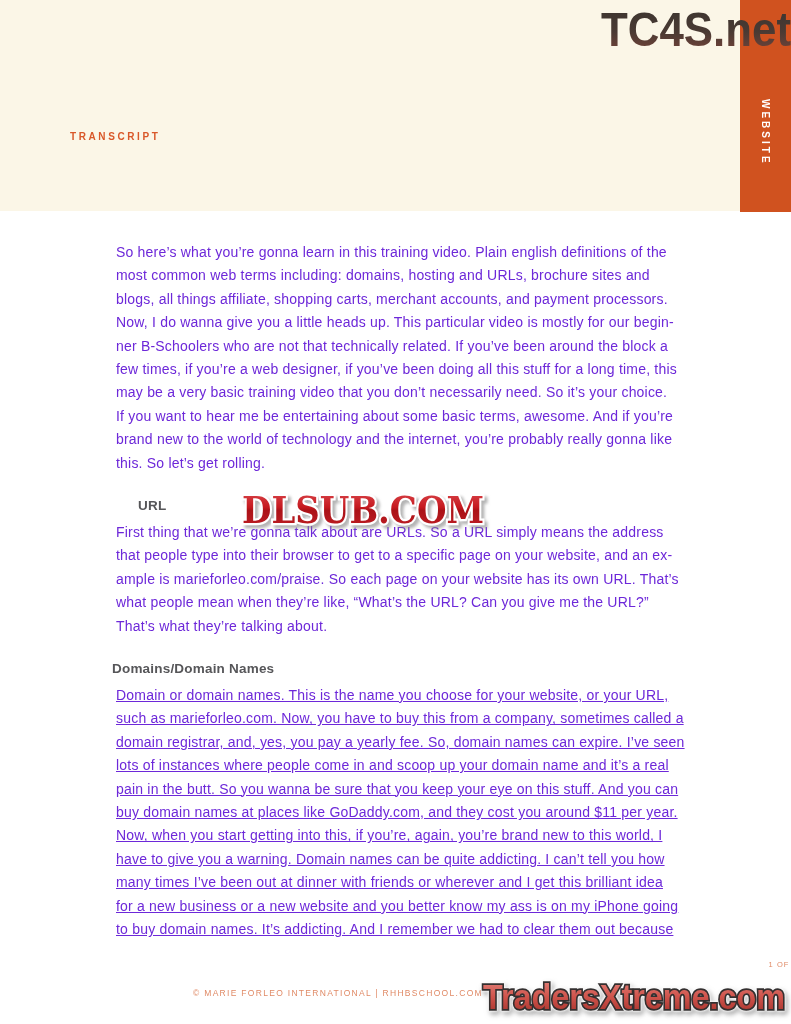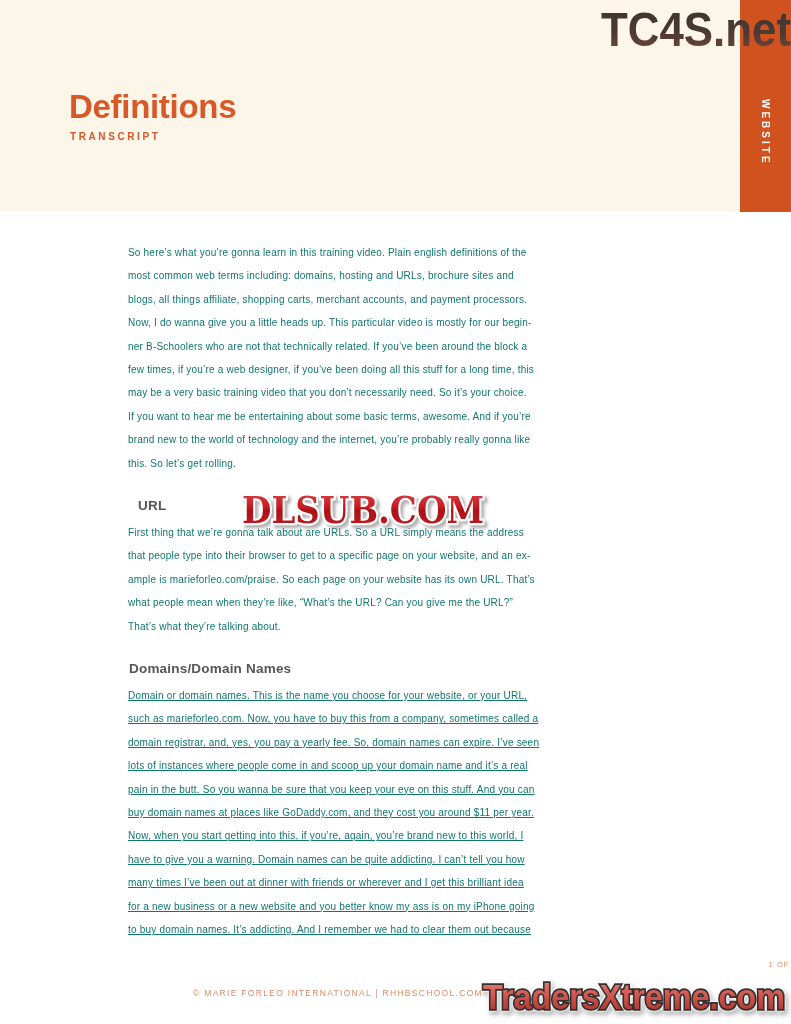--- a/index.html
+++ b/index.html
@@ -13,28 +13,28 @@
   .page-subtitle{position:absolute;left:70px;top:131px;font-size:10px;font-weight:bold;
                  color:#d9582a;letter-spacing:2.6px;}
 
   
   .side-tab{position:absolute;top:0;right:0;width:51px;height:212px;background:#d0521f;}
   .side-tab-label{position:absolute;top:99px;left:50%;transform:translateX(-50%);
                   writing-mode:vertical-rl;color:#ffffff;font-weight:bold;font-size:10px;
                   letter-spacing:3px;}
 
   
-  .para{position:absolute;left:128px;width:585px;font-size:10px;line-height:23.4px;
-        color:#0f766e;letter-spacing:0.2px;white-space:pre-line;}
+  .para{position:absolute;left:116px;width:585px;font-size:14px;line-height:23.4px;
+        color:#6d28d9;letter-spacing:0.2px;white-space:pre-line;}
   .sect-heading{position:absolute;left:112px;font-size:13.5px;font-weight:bold;
                 color:#565659;letter-spacing:0.2px;}
   #para-intro{top:241px;}
   #heading-url{top:498px;margin-left:26px;}
   #para-url{top:521px;}
-  #heading-domains{top:661px;margin-left:17px;}
+  #heading-domains{top:661px;}
   #para-domains{top:684px;text-decoration:underline;}
 
   
   .footer-page-number{position:absolute;top:960px;left:7px;width:791px;text-align:right;
                       font-size:7.5px;letter-spacing:1.1px;color:#e08a66;}
   .footer-copyright{position:absolute;top:988px;left:0;width:676px;text-align:center;
                     font-size:8.5px;letter-spacing:1.3px;color:#e08a66;}
 
   
   .wm{position:absolute;pointer-events:none;}
@@ -49,21 +49,20 @@
                  drop-shadow(2px 3px 2px rgba(110,110,110,0.55));}
   #wm-bot text{font-family:"Liberation Sans",sans-serif;font-weight:bold;font-size:35px;
                paint-order:stroke;stroke:#343030;stroke-width:3.5px;}
 </style>
 </head>
 <body>
 
 <div class="page">
 
   <div class="header-band"></div>
-  <div class="page-title">Definitions</div>
   <div class="page-subtitle">TRANSCRIPT</div>
 
   <div class="side-tab">
     <span class="side-tab-label">WEBSITE</span>
   </div>
 
   <div class="para" id="para-intro">So here’s what you’re gonna learn in this training video. Plain english definitions of the
 most common web terms including: domains, hosting and URLs, brochure sites and
 blogs, all things affiliate, shopping carts, merchant accounts, and payment processors.
 Now, I do wanna give you a little heads up. This particular video is mostly for our begin-

